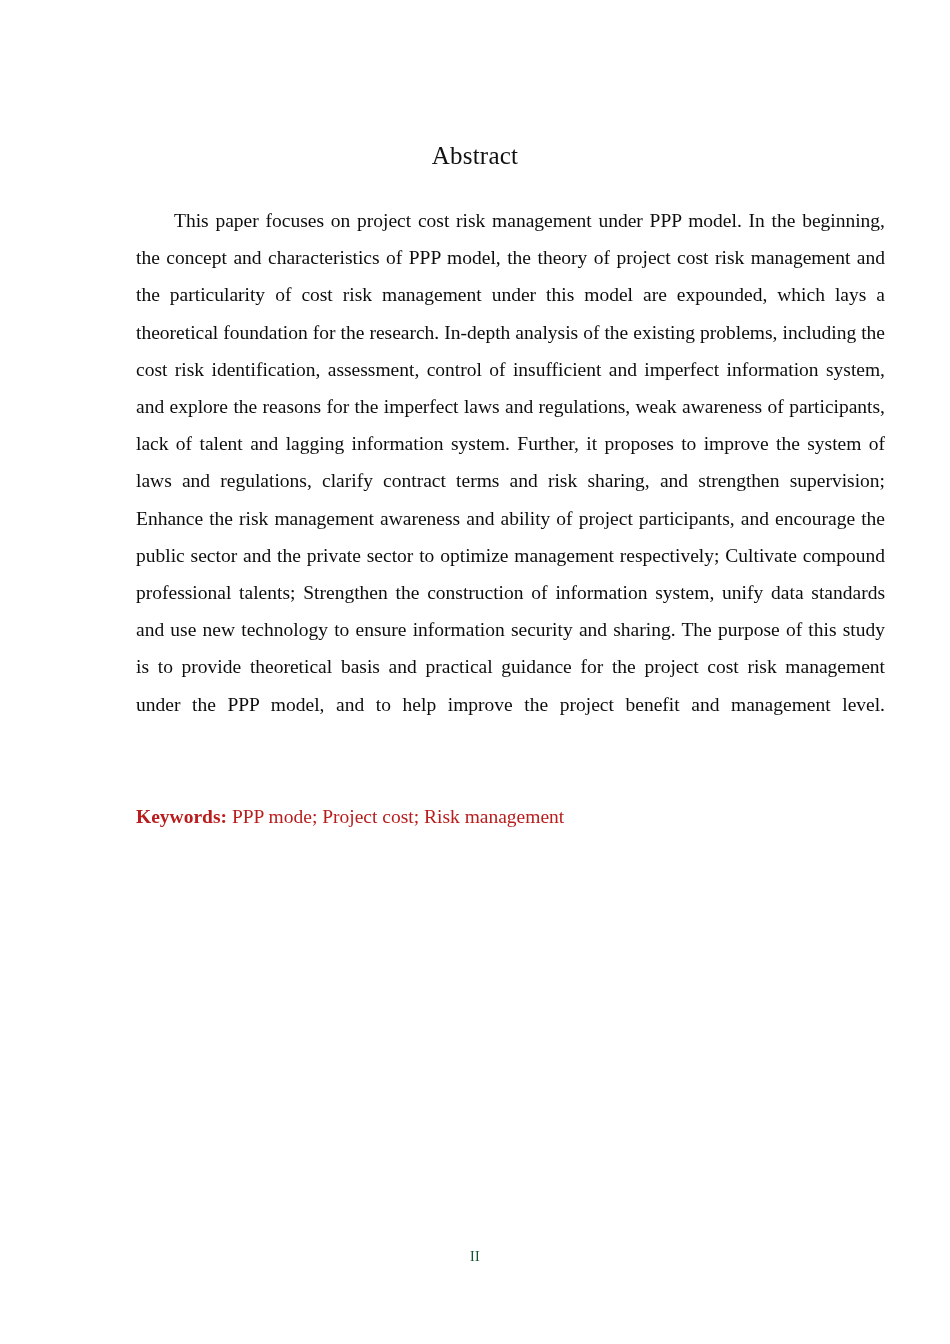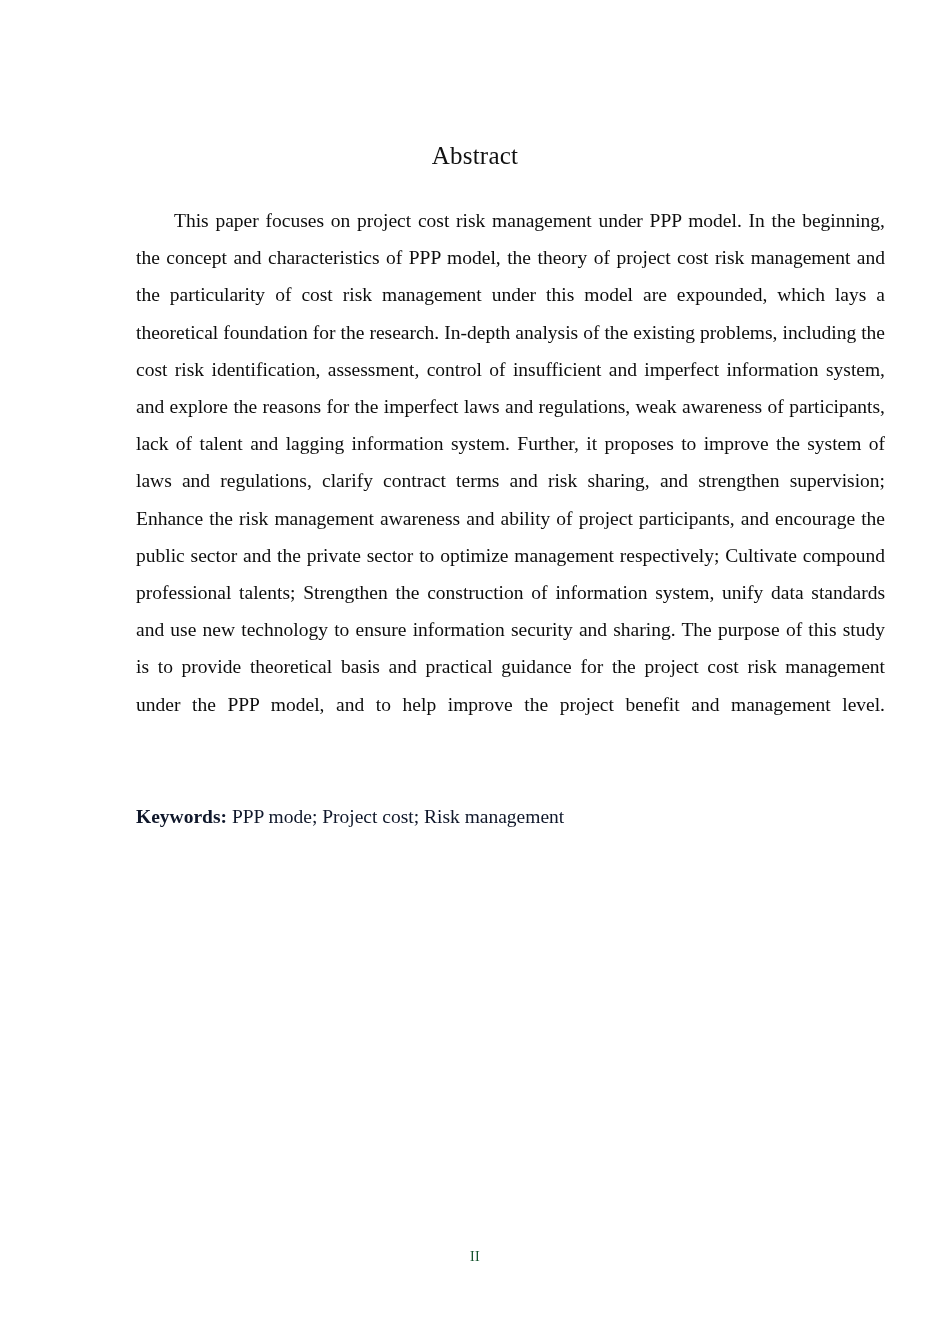--- a/index.html
+++ b/index.html
@@ -63,21 +63,21 @@
     display: inline-block;
     width: 100%;
   }
 
   .keywords-line {
     margin: 0;
     padding-top: 38px;
     font-size: 19.5px;
     line-height: 37.2px;
     text-align: left;
-    color: #0f172a;
+    color: #b91c1c;
   }
 
   .keywords-label {
     font-weight: 700;
   }
 
   .keywords-value {
     font-weight: 400;
   }
 

